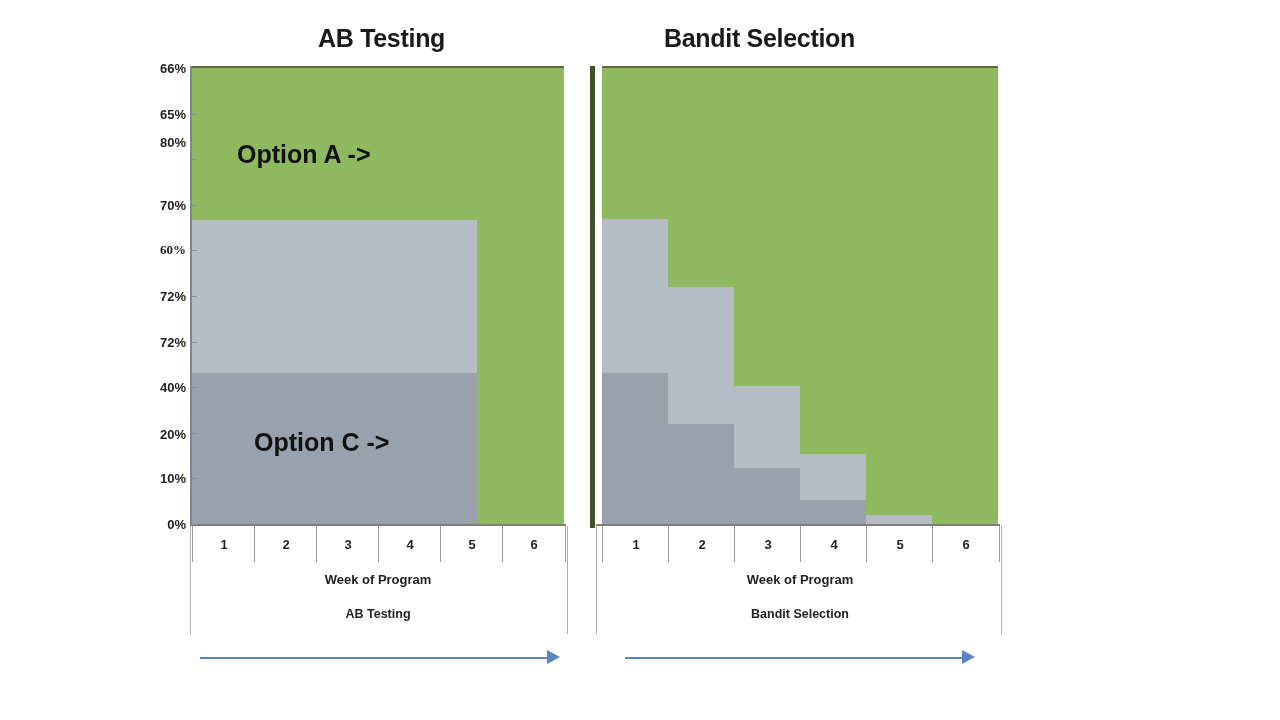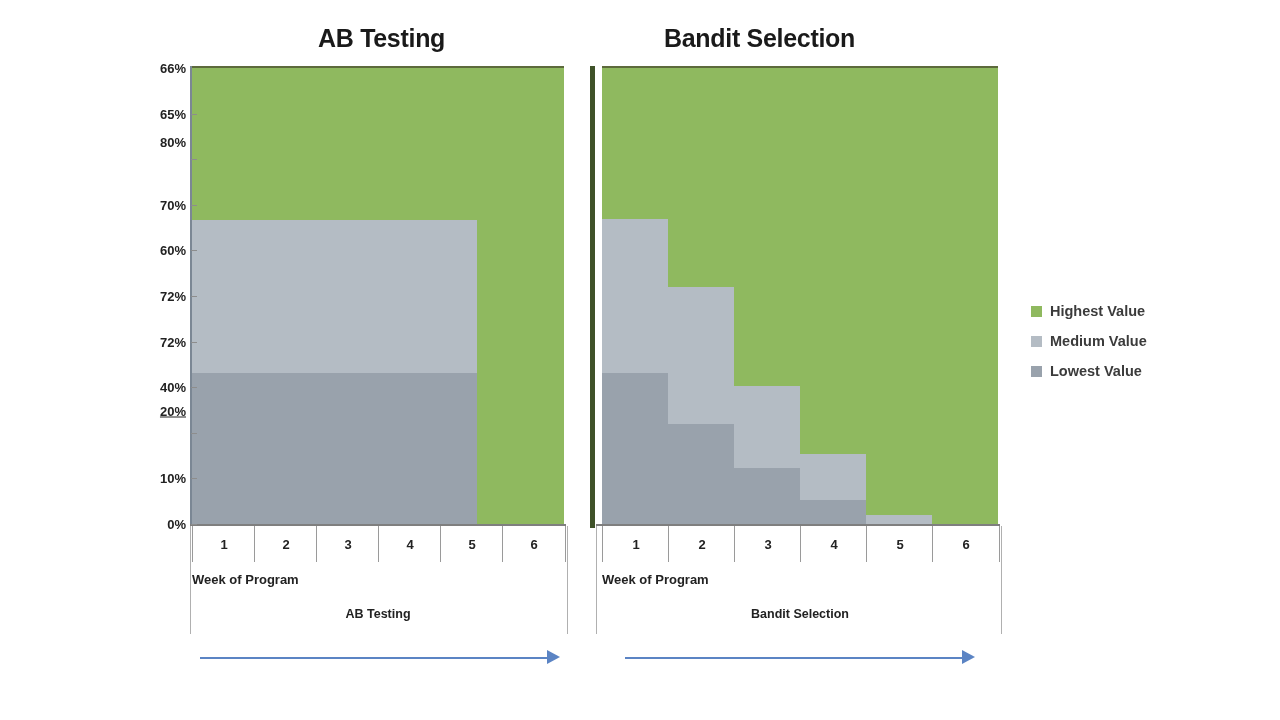--- a/index.html
+++ b/index.html
@@ -25,21 +25,21 @@
   .seg{position:absolute;}
 
   
   .divider{position:absolute;left:590px;top:66px;width:5px;height:462px;background:#3f5229;}
   .axis-base{position:absolute;height:2px;background:#7f7f7f;top:524px;}
 
   
   .xaxis{position:absolute;top:526px;height:36px;}
   .xcell{position:absolute;top:0;height:36px;border-left:1px solid #9a9a9a;display:flex;align-items:center;justify-content:center;font-size:13px;font-weight:bold;color:#222;}
   .xcell.last{border-right:1px solid #9a9a9a;}
-  .xtitle{position:absolute;font-size:13px;font-weight:bold;color:#222;text-align:left;white-space:nowrap;}
+  .xtitle{position:absolute;font-size:13px;font-weight:bold;color:#222;text-align:center;white-space:nowrap;}
   .xsub{position:absolute;font-size:12.5px;font-weight:bold;color:#222;text-align:center;white-space:nowrap;}
 
   
   .framebox{position:absolute;top:526px;height:108px;border-left:1px solid #b0b0b0;border-right:1px solid #b0b0b0;}
 
   
   .legend{position:absolute;left:1031px;top:296px;width:190px;}
   .legend-row{display:flex;align-items:center;height:30px;}
   .swatch{width:11px;height:11px;margin-right:8px;flex:0 0 auto;}
   .legend-label{font-size:14.5px;color:#3b3b3b;font-weight:bold;white-space:nowrap;}
@@ -61,25 +61,25 @@
 <div class="stage">
 
   <div class="panel-title" id="title-ab">AB Testing</div>
   <div class="panel-title" id="title-bandit">Bandit Selection</div>
 
   <div class="ylabels" id="y-axis-labels">
       <div class="ylab" style="top: 8px;">66%</div>
       <div class="ylab" style="top: 53.6px;">65%</div>
       <div class="ylab" style="top: 82px;">80%</div>
       <div class="ylab" style="top: 144.8px;">70%</div>
-      <div class="ylab" style="top: 190.4px;">60%</div>
+      <div class="ylab" style="top: 190.4px; font-family: Liberation Serif, serif;">60%</div>
       <div class="ylab" style="top: 236px;">72%</div>
       <div class="ylab" style="top: 281.6px;">72%</div>
       <div class="ylab" style="top: 327.2px;">40%</div>
-      <div class="ylab" style="top: 351px; text-decoration: underline;">20%</div>
+      <div class="ylab" style="top: 374px;">20%</div>
       <div class="ylab" style="top: 418.4px;">10%</div>
       <div class="ylab" style="top: 464px;">0%</div>
     </div>
   <div class="yaxis-line"></div>
 
   <div class="plot" id="plot-ab">
       <div class="seg" style="left: 0px; width: 62.6px; top: 304.152px; height: 152.448px; background: rgb(153, 162, 172);"></div>
       <div class="seg" style="left: 0px; width: 62.6px; top: 151.848px; height: 152.904px; background: rgb(180, 188, 196);"></div>
       <div class="seg" style="left: 0px; width: 62.6px; top: 5.68434e-14px; height: 152.448px; background: rgb(143, 185, 95);"></div>
       <div class="seg" style="left: 0px; width: 62.6px; top: 0px; height: 0.6px; background: rgb(143, 185, 95);"></div>
@@ -121,20 +121,22 @@
     </div>
 
   <div class="plot-border" style="left:192px;width:372px;"></div>
   <div class="plot-border" style="left:602px;width:396px;"></div>
 
   <div class="divider"></div>
 
   <div class="axis-base" style="left:190px;width:376px;"></div>
   <div class="axis-base" style="left:596px;width:404px;"></div>
 
+  <div class="opt-label" id="opt-a">Option A -&gt;</div>
+  <div class="opt-label" id="opt-c">Option C -&gt;</div>
 
   <div class="xaxis" id="xaxis-ab" style="left:192px;width:372px;">
       <div class="xcell" style="left: 0px; width: 62px;">1</div>
       <div class="xcell" style="left: 62px; width: 62px;">2</div>
       <div class="xcell" style="left: 124px; width: 62px;">3</div>
       <div class="xcell" style="left: 186px; width: 62px;">4</div>
       <div class="xcell" style="left: 248px; width: 62px;">5</div>
       <div class="xcell last" style="left: 310px; width: 62px;">6</div>
     </div>
   <div class="xaxis" id="xaxis-bandit" style="left:602px;width:396px;">
@@ -147,34 +149,20 @@
     </div>
 
   <div class="xtitle" style="left:192px;width:372px;top:572px;">Week of Program</div>
   <div class="xsub" style="left:192px;width:372px;top:607px;">AB Testing</div>
   <div class="xtitle" style="left:602px;width:396px;top:572px;">Week of Program</div>
   <div class="xsub" style="left:602px;width:396px;top:607px;">Bandit Selection</div>
 
   <div class="framebox" style="left:190px;width:376px;"></div>
   <div class="framebox" style="left:596px;width:404px;"></div>
 
-  <div class="legend" id="legend">
-      <div class="legend-row">
-        <span class="swatch" style="background: rgb(143, 185, 95);"></span>
-        <span class="legend-label">Highest Value</span>
-      </div>
-      <div class="legend-row">
-        <span class="swatch" style="background: rgb(180, 188, 196);"></span>
-        <span class="legend-label">Medium Value</span>
-      </div>
-      <div class="legend-row">
-        <span class="swatch" style="background: rgb(153, 162, 172);"></span>
-        <span class="legend-label">Lowest Value</span>
-      </div>
-    </div>
 
   <div class="arrow-wrap" id="arrow-ab" style="left:200px;width:360px;">
     <div class="arrow-line" style="width: 348px;"></div>
     <div class="arrow-head" style="left: 347px;"></div>
   </div>
   <div class="arrow-wrap" id="arrow-bandit" style="left:625px;width:350px;">
     <div class="arrow-line" style="width: 338px;"></div>
     <div class="arrow-head" style="left: 337px;"></div>
   </div>
 

